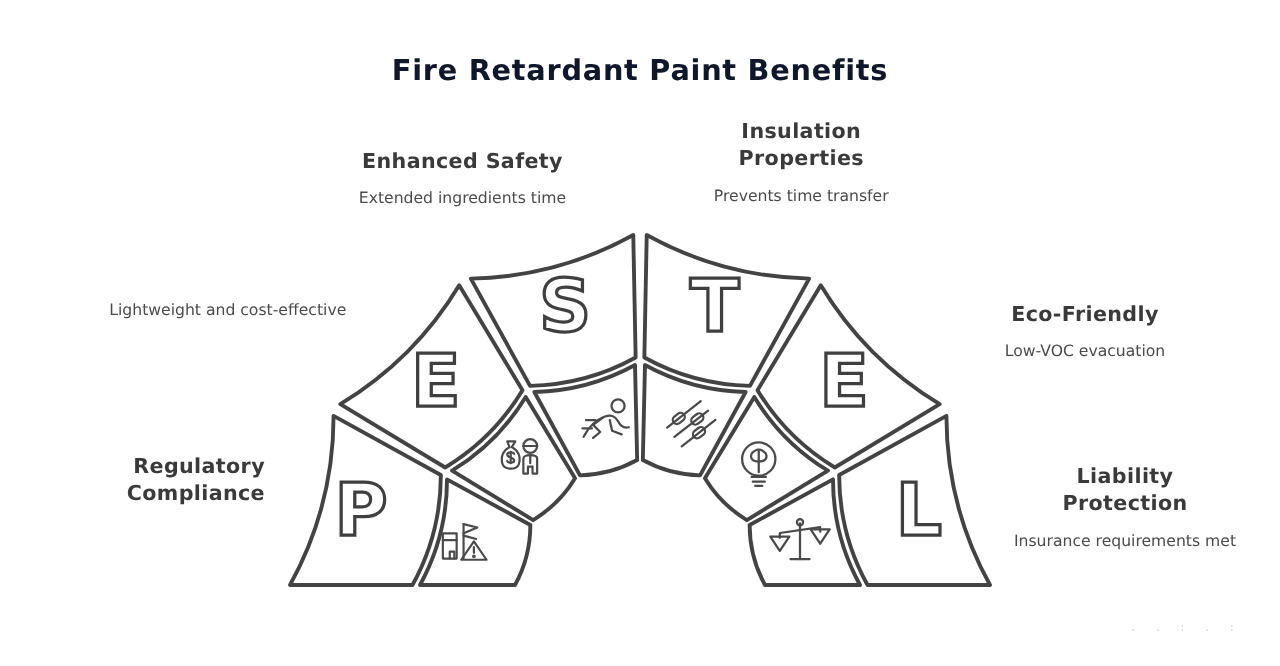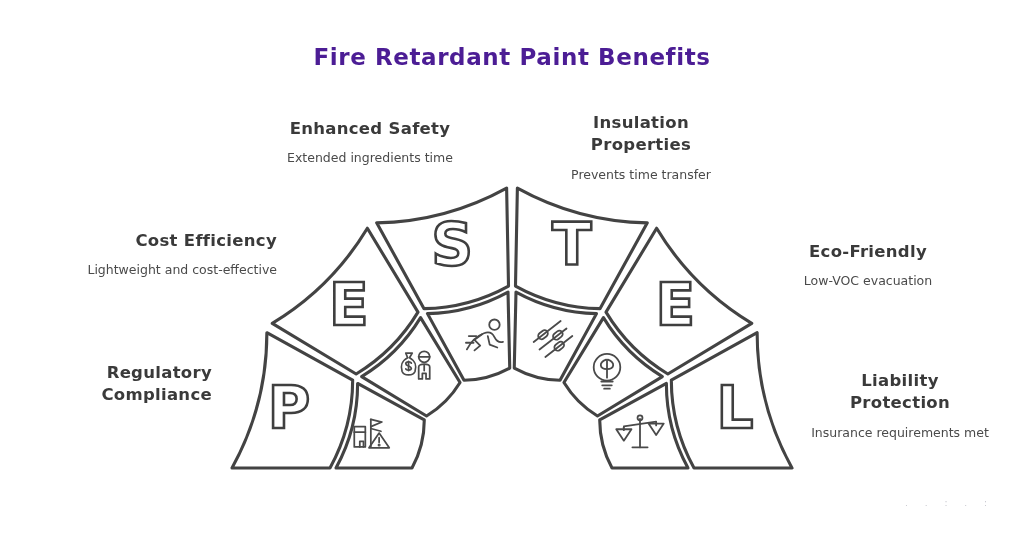--- a/index.html
+++ b/index.html
@@ -18,21 +18,21 @@
 
   #title {
     position: absolute;
     top: 44px;
     left: 0;
     width: 1024px;
     text-align: center;
     font-size: 23px;
     font-weight: bold;
     letter-spacing: 0.6px;
-    color: #4c1d95;
+    color: #0f172a;
   }
 
   .label-block {
     position: absolute;
     color: #3d3d3d;
   }
   .label-head {
     font-size: 16.5px;
     font-weight: bold;
     line-height: 1.35;
@@ -48,21 +48,21 @@
     color: #4a4a4a;
   }
 
   
   .al-right { text-align: right; }
   .al-left  { text-align: center; }
   .al-center{ text-align: center; }
 
   
   #lbl-enhanced-safety { left: 250px; top: 118px; width: 240px; }
-  #lbl-insulation      { left: 530px; top: 112px; width: 222px; }
+  #lbl-insulation      { left: 530px; top: 94px; width: 222px; }
   #lbl-cost-efficiency { left: 35px;  top: 230px; width: 242px; }
   #lbl-eco-friendly    { left: 748px; top: 241px; width: 240px; }
   #lbl-regulatory      { left: 22px;  top: 362px; width: 190px; }
   #lbl-liability       { left: 800px; top: 370px; width: 200px; }
 
   #wheel {
     position: absolute;
     left: 0;
     top: 0;
     width: 1024px;
@@ -119,21 +119,20 @@
   <div class="label-sub al-center">Extended ingredients time</div>
 </div>
 
 <div class="label-block" id="lbl-insulation">
   <div class="label-head al-center">Insulation
 Properties</div>
   <div class="label-sub al-center">Prevents time transfer</div>
 </div>
 
 <div class="label-block" id="lbl-cost-efficiency">
-  <div class="label-head al-right">Cost Efficiency</div>
   <div class="label-sub al-right">Lightweight and cost-effective</div>
 </div>
 
 <div class="label-block" id="lbl-eco-friendly">
   <div class="label-head al-left">Eco-Friendly</div>
   <div class="label-sub al-left">Low-VOC evacuation</div>
 </div>
 
 <div class="label-block" id="lbl-regulatory">
   <div class="label-head al-right">Regulatory

